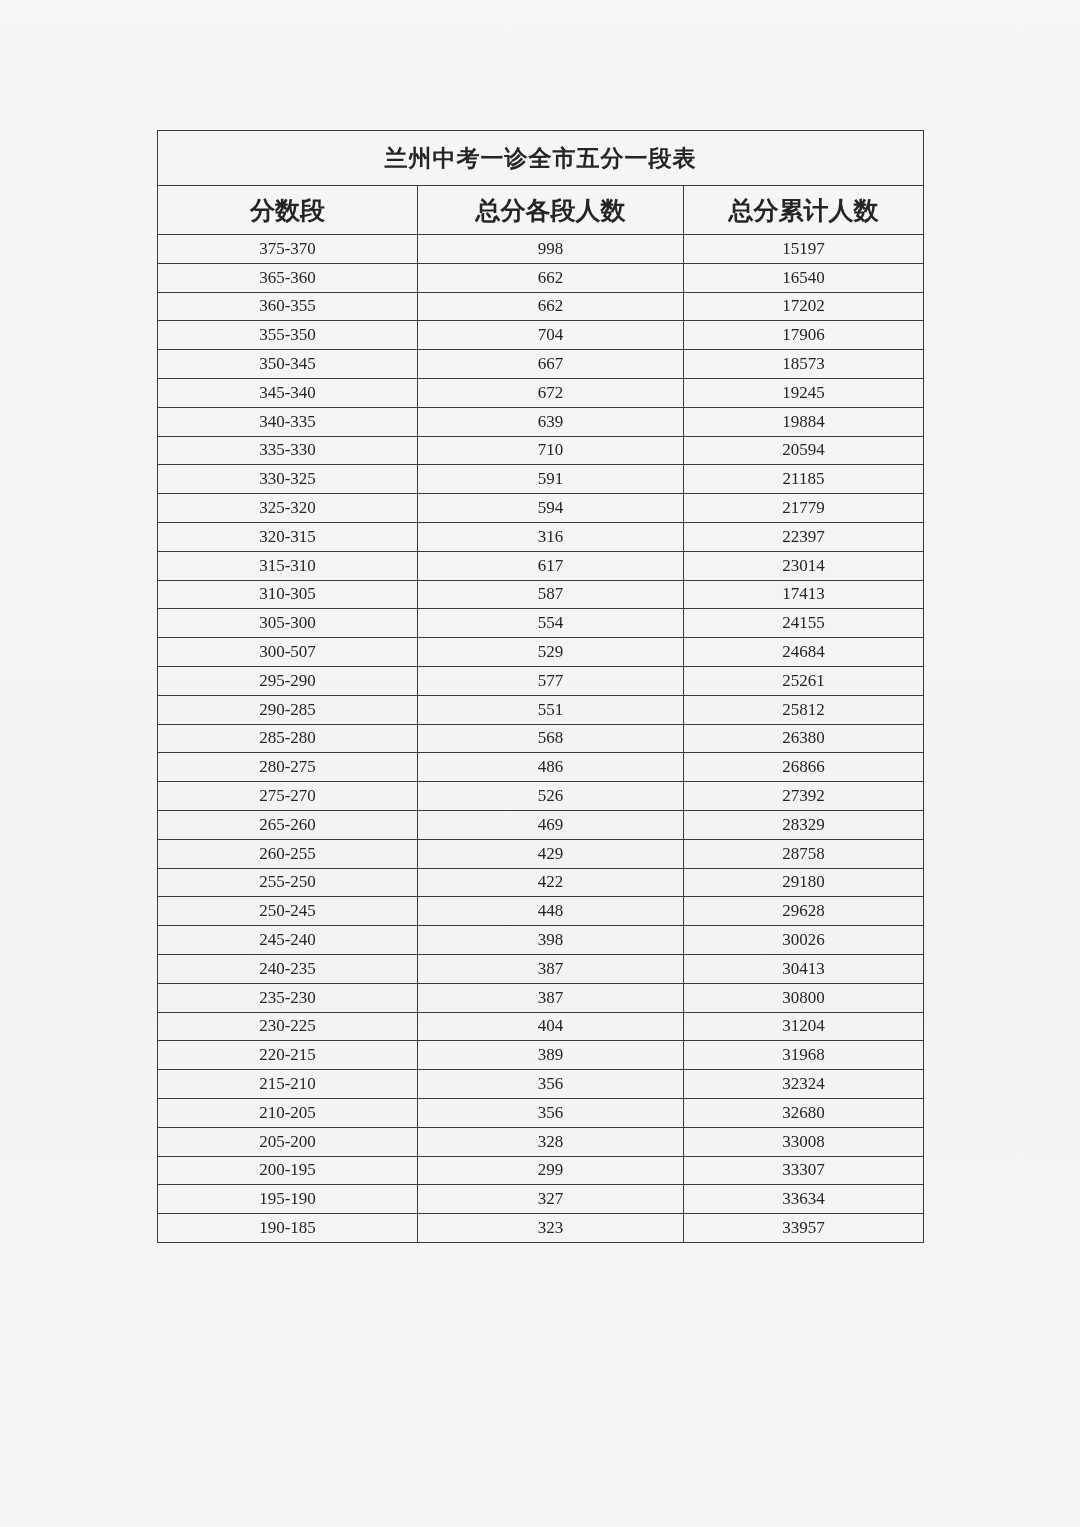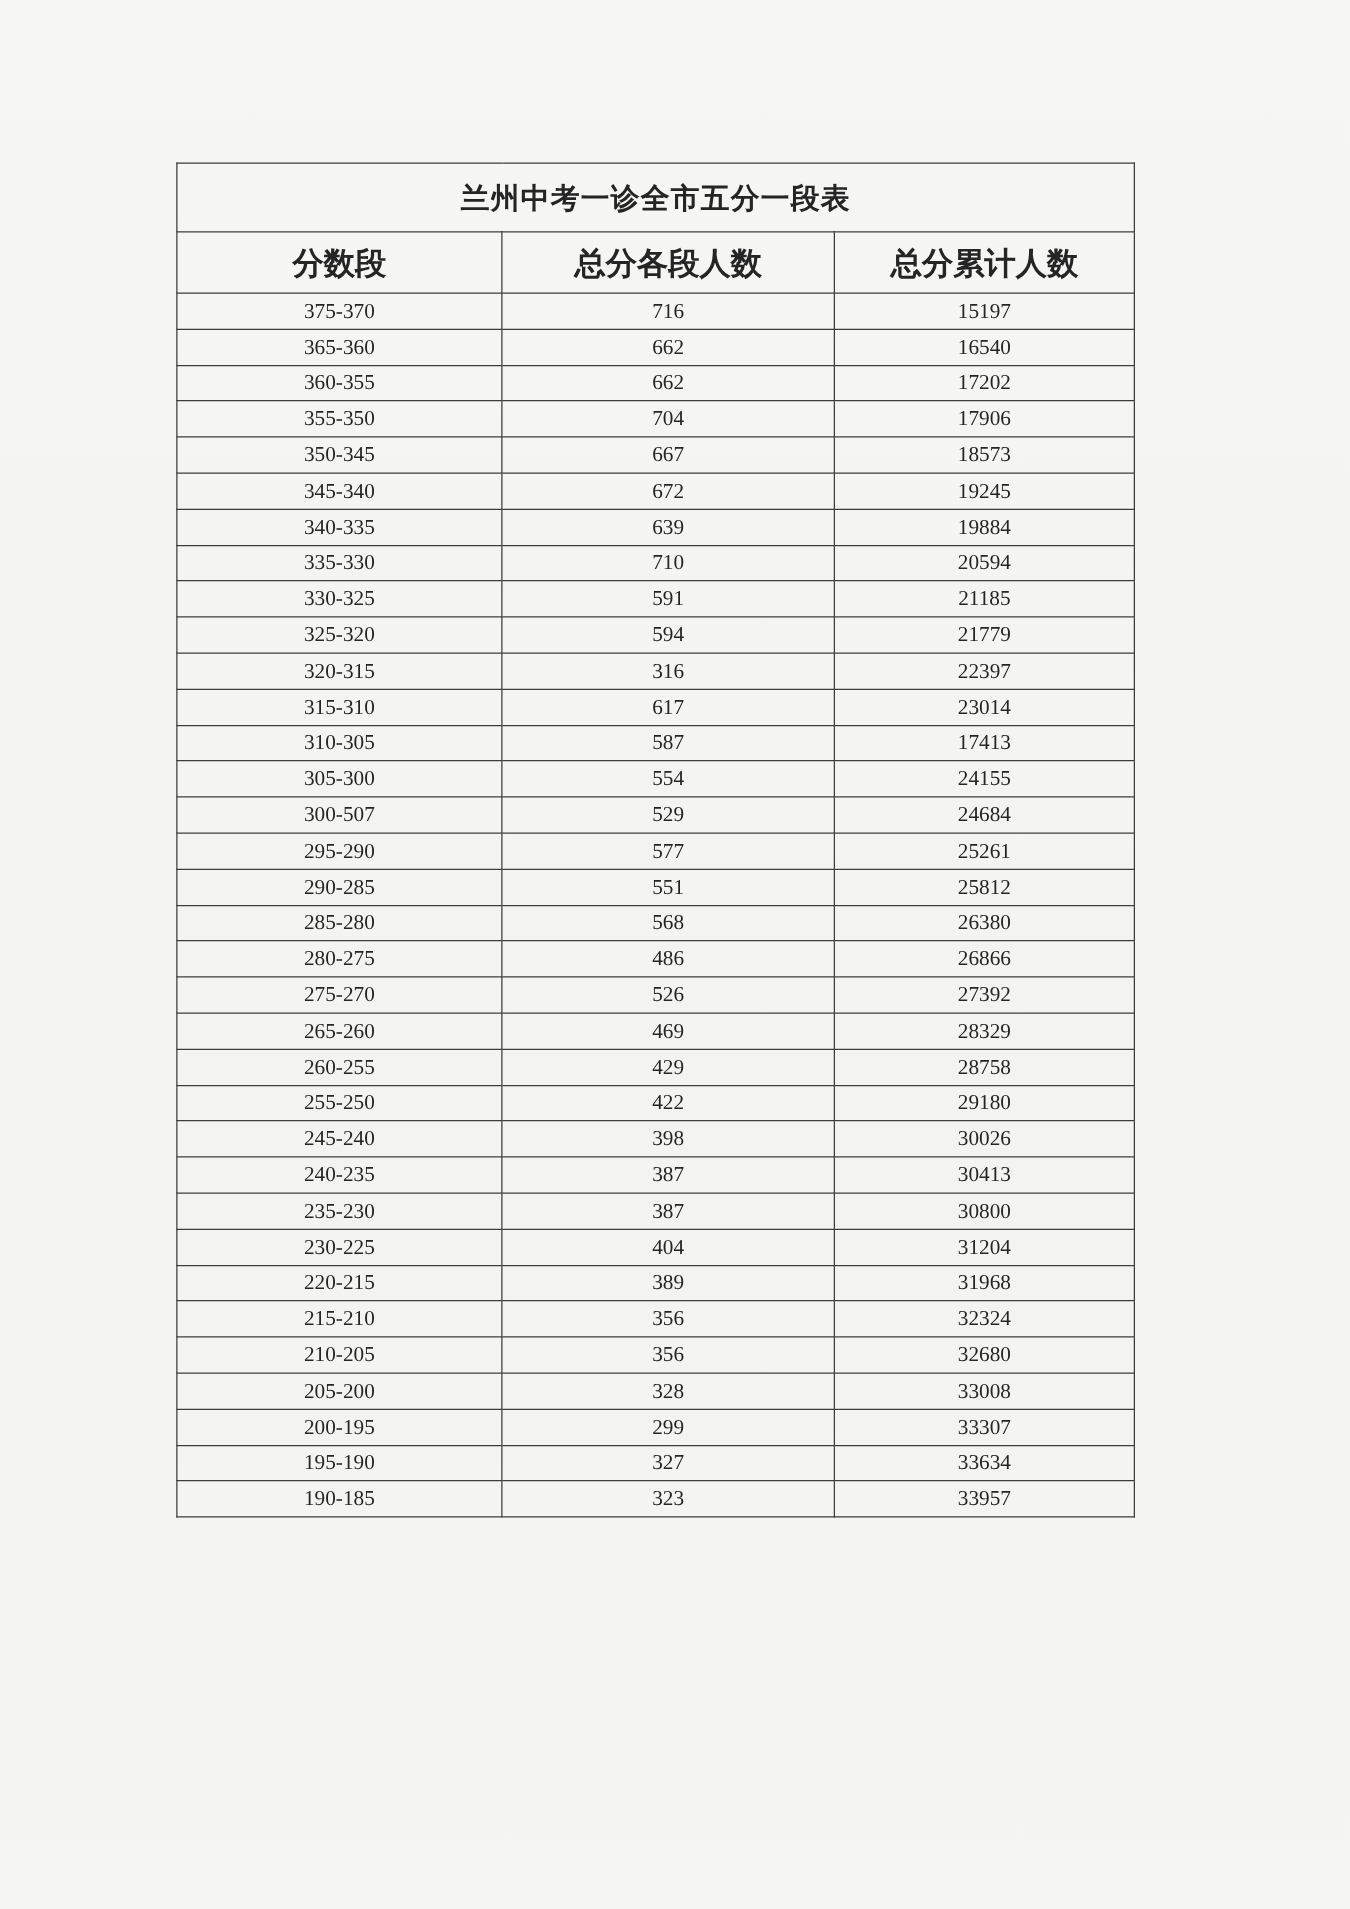--- a/index.html
+++ b/index.html
@@ -14,21 +14,21 @@
     color: #252525;
     position: relative;
   }
   .page {
     position: absolute;
     inset: 0;
     background: linear-gradient(180deg, #f6f6f4 0%, #f3f3f1 60%, #f5f5f3 100%);
   }
   table.doc-table {
     position: absolute;
-    left: 141px;
+    left: 157px;
     top: 130px;
     width: 766px;
     border-collapse: collapse;
     table-layout: fixed;
     background: transparent;
   }
   .doc-table td, .doc-table th {
     border: 1px solid #3c3c3c;
     text-align: center;
     vertical-align: middle;
@@ -70,21 +70,21 @@
       </tr>
       <tr class="header-row">
         <th>分数段</th>
         <th>总分各段人数</th>
         <th>总分累计人数</th>
       </tr>
     </thead>
     <tbody id="table-body">
         <tr class="data-row">
           <td>375-370</td>
-          <td>716</td>
+          <td>998</td>
           <td>15197</td>
         </tr>
         <tr class="data-row">
           <td>365-360</td>
           <td>662</td>
           <td>16540</td>
         </tr>
         <tr class="data-row">
           <td>360-355</td>
           <td>662</td>
@@ -182,20 +182,25 @@
         </tr>
         <tr class="data-row">
           <td>260-255</td>
           <td>429</td>
           <td>28758</td>
         </tr>
         <tr class="data-row">
           <td>255-250</td>
           <td>422</td>
           <td>29180</td>
+        </tr>
+        <tr class="data-row">
+          <td>250-245</td>
+          <td>448</td>
+          <td>29628</td>
         </tr>
         <tr class="data-row">
           <td>245-240</td>
           <td>398</td>
           <td>30026</td>
         </tr>
         <tr class="data-row">
           <td>240-235</td>
           <td>387</td>
           <td>30413</td>

